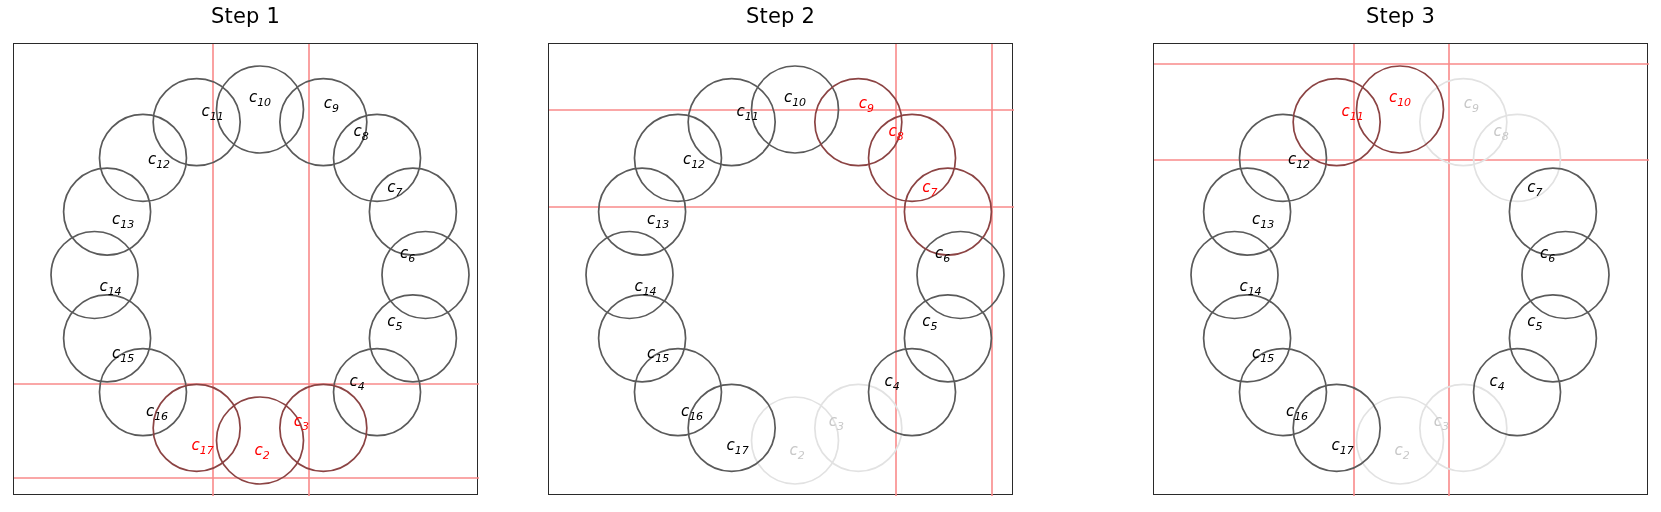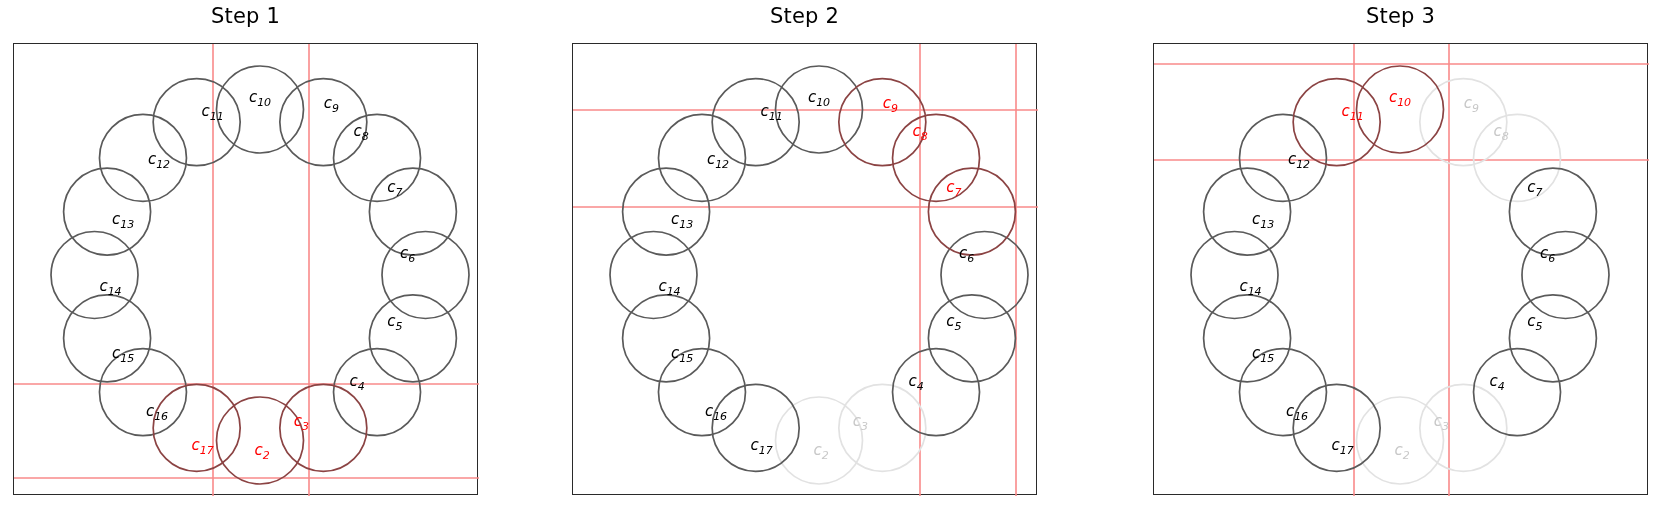--- a/index.html
+++ b/index.html
@@ -60,21 +60,21 @@
           <text x="198.7" y="72.1" class="lbl" text-anchor="middle" fill="#000000"><tspan>c</tspan><tspan class="sub" dy="4">11</tspan></text>
           <text x="145.0" y="120.0" class="lbl" text-anchor="middle" fill="#000000"><tspan>c</tspan><tspan class="sub" dy="4">12</tspan></text>
           <text x="109.1" y="179.7" class="lbl" text-anchor="middle" fill="#000000"><tspan>c</tspan><tspan class="sub" dy="4">13</tspan></text>
           <text x="96.5" y="247.0" class="lbl" text-anchor="middle" fill="#000000"><tspan>c</tspan><tspan class="sub" dy="4">14</tspan></text>
           <text x="109.1" y="314.3" class="lbl" text-anchor="middle" fill="#000000"><tspan>c</tspan><tspan class="sub" dy="4">15</tspan></text>
           <text x="143.0" y="372.0" class="lbl" text-anchor="middle" fill="#000000"><tspan>c</tspan><tspan class="sub" dy="4">16</tspan></text>
           <text x="188.7" y="405.9" class="lbl" text-anchor="middle" fill="#ff0000"><tspan>c</tspan><tspan class="sub" dy="4">17</tspan></text>
         </svg>
       </div>
     </div>
-    <div class="panel" style="left: 532px; width: 545px;">
+    <div class="panel" style="left: 508px; width: 545px;">
       <div class="panel-title">Step 2</div>
       <div class="axes" style="left: 40px; top: 43px; width: 465px; height: 452px; border-color: rgb(42, 42, 42);">
         <svg width="465" height="452" viewBox="0 0 465 452">
           <g>
             <line x1="347" y1="0" x2="347" y2="452" class="hairline" stroke="#f98a8a"></line>
             <line x1="443" y1="0" x2="443" y2="452" class="hairline" stroke="#f98a8a"></line>
             <line x1="0" y1="66" x2="465" y2="66" class="hairline" stroke="#f98a8a"></line>
             <line x1="0" y1="163" x2="465" y2="163" class="hairline" stroke="#f98a8a"></line>
           </g>
           <circle cx="246.00" cy="396.50" r="43.5" class="circ" stroke="#e2e2e2"></circle>

